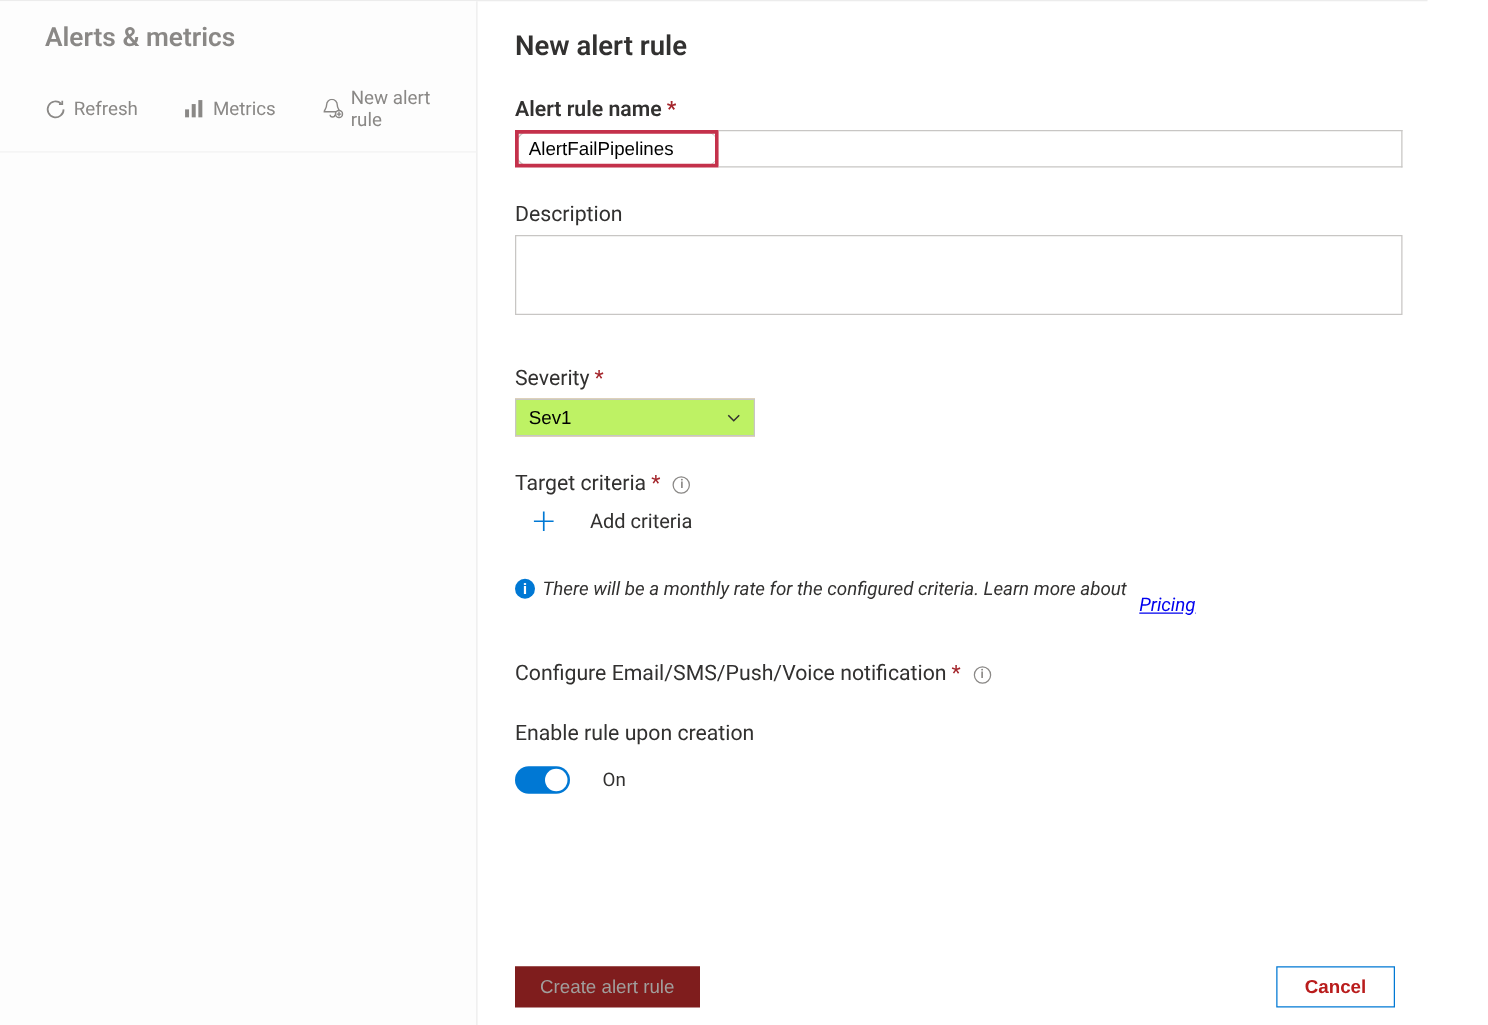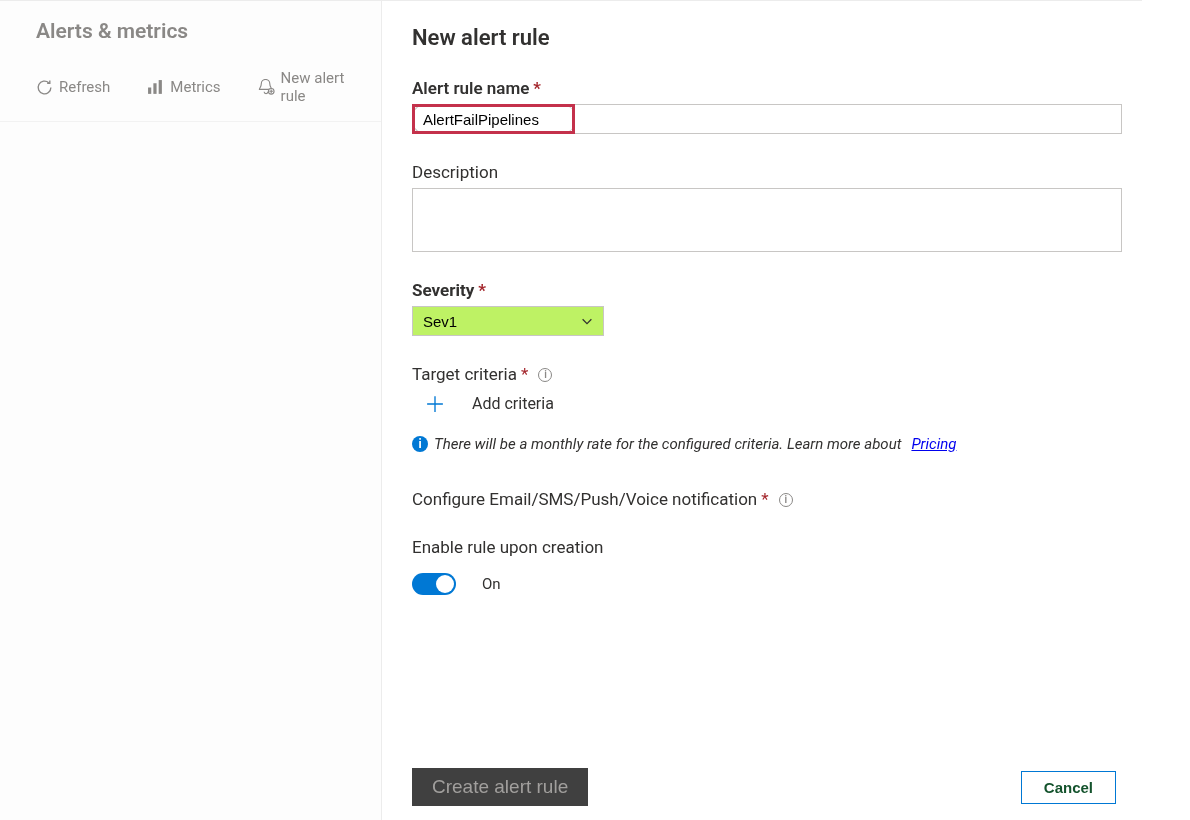--- a/index.html
+++ b/index.html
@@ -144,20 +144,21 @@
     font-style:normal;
     font-weight:700;
     display:inline-flex;
     align-items:center;justify-content:center;
     font-size:12px;
     flex: 0 0 16px;
   }
   .info-line a {
     color:#0000ee;
     margin-left:4px;
+    margin-top:27px;
   }
   .toggle-row {
     display:flex;
     align-items:center;
     gap:26px;
     margin-top:16px;
   }
   .toggle {
     width:44px;height:22px;
     background:#0078d4;
@@ -174,32 +175,32 @@
   }
   .toggle-label { font-size:15px; color:#323130; }
   
   .footer {
     margin-top:auto;
     padding: 12px 0 14px 0;
     display:flex;
     align-items:center;
   }
   .btn-primary {
-    background:#404040;
+    background:#7f1d1d;
     color:#a19f9d;
     border:none;
     padding: 8px 20px;
-    font-size:19px;
+    font-size:15px;
   }
   .btn-secondary {
     margin-left:auto;
     margin-right: 6px;
     background:#fff;
     border:1px solid #0078d4;
-    color:#14532d;
+    color:#b91c1c;
     padding:7px 22px;
     font-size:15px;
     font-weight:600;
     cursor:pointer;
   }
   .sect-label {
     font-size:17px;
     color:#323130;
   }
 </style>
@@ -254,21 +255,21 @@
     </div>
 
     <div class="block">
       <div class="field-label" style="font-weight:400;">Description</div>
       <div class="desc-wrap">
         <textarea class="desc" style=""></textarea>
       </div>
     </div>
 
     <div class="block">
-      <div class="field-label" style="font-weight:700;">
+      <div class="field-label" style="font-weight:400;margin-top:13px;">
         <span>Severity</span><span class="req">*</span>
       </div>
       <div class="sev-wrap hl-red">
         <select class="sev-select">
           <option>Sev1</option>
         </select>
         <svg class="chev" width="14" height="14" viewBox="0 0 16 16" fill="none" stroke="#323130" stroke-width="1.4">
             <path d="M3 6l5 5 5-5"></path>
           </svg>
       </div>

